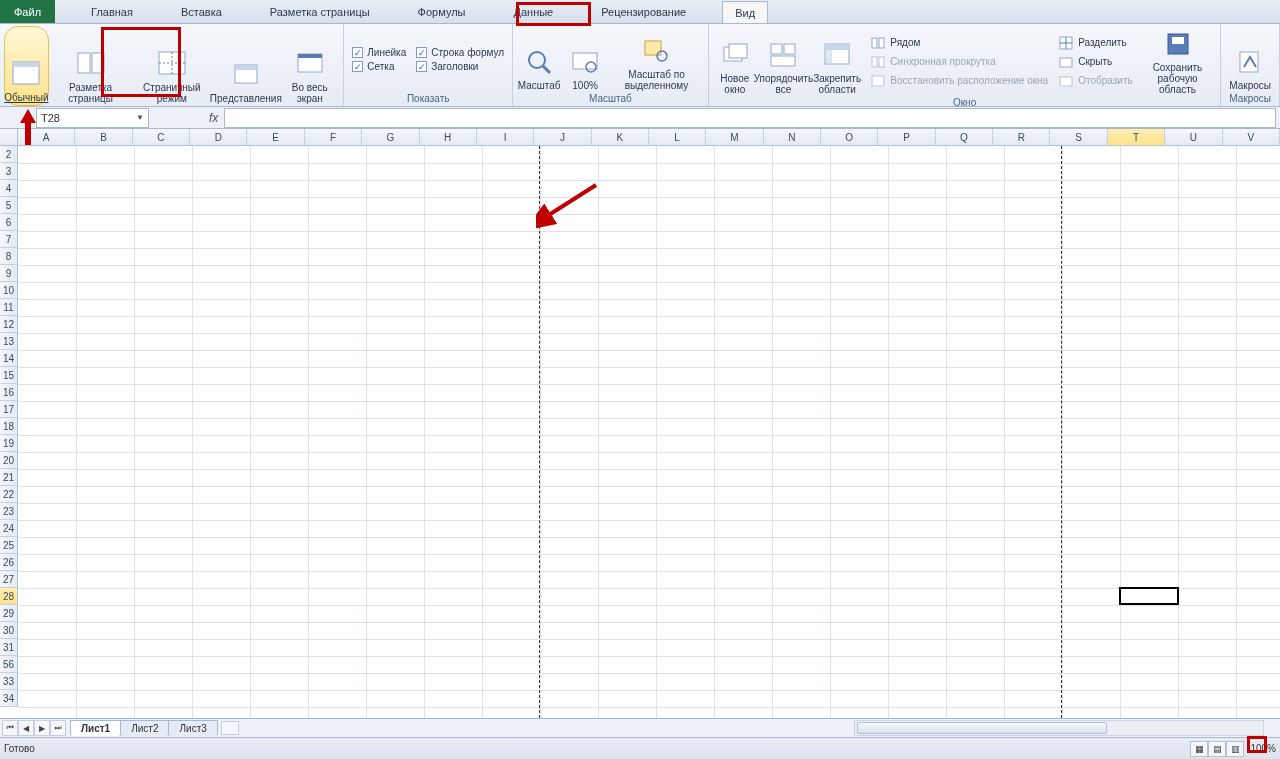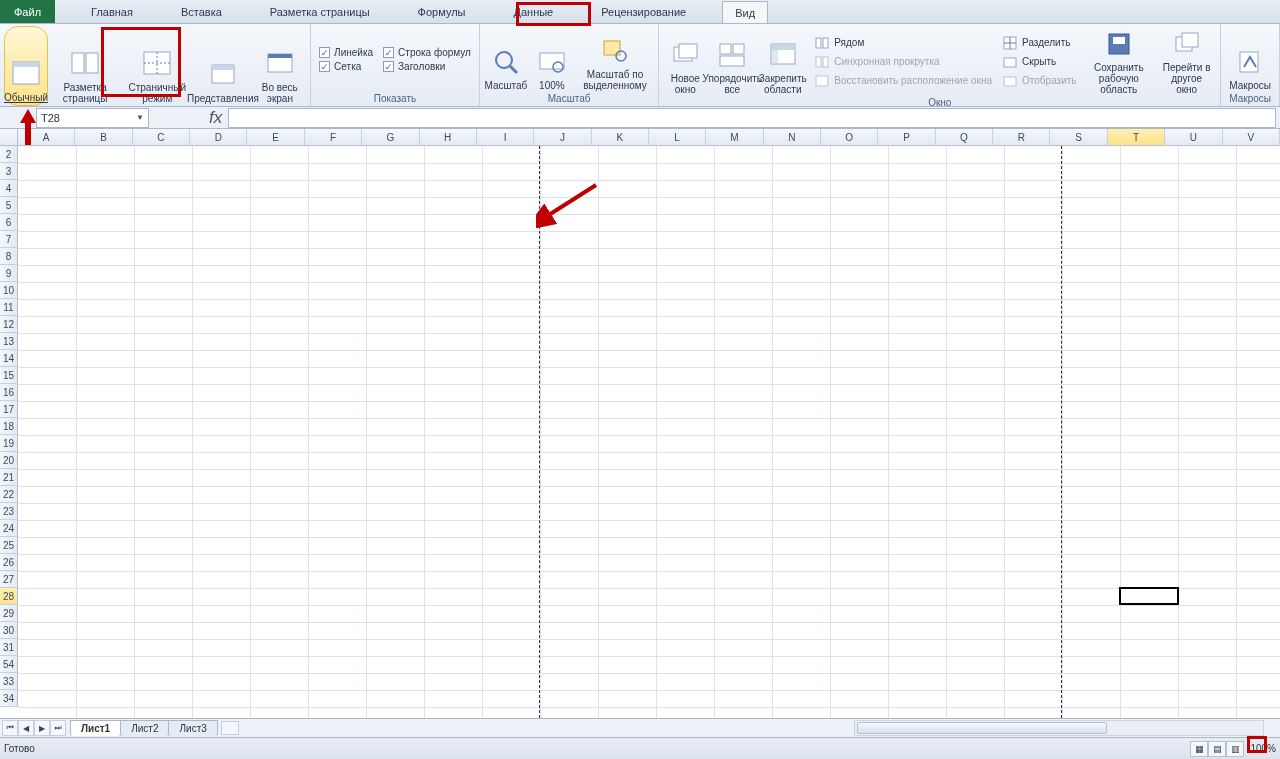--- a/index.html
+++ b/index.html
@@ -34,21 +34,21 @@
 .hl-viewbtn { left: 1247px; top: 736px; width: 20px; height: 17px; z-index: 200; }
 
 
 .arrow-svg { position: absolute; left: 536px; top: 180px; z-index: 50; pointer-events: none; }
 .arrow-up-svg { position: absolute; left: 16px; top: 107px; z-index: 50; pointer-events: none; }
 
 
 .fbar { height: 22px; border-bottom: 1px solid #a9b8cd; background: #edf1f7; display: flex; align-items: center; font-size: 11px; }
 .namebox { width: 113px; height: 20px; margin-left: 36px; border: 1px solid #a9b8cd; background: #fff; padding: 0 4px; display: flex; align-items: center; justify-content: space-between; }
 .namebox .dd { font-size: 8px; color: #555; }
-.fx { margin-left: 60px; font-style: italic; color: #555; font-size: 17px; }
+.fx { margin-left: 60px; font-style: italic; color: #555; font-size: 12px; }
 .formula-input { flex: 1; height: 20px; border: 1px solid #a9b8cd; background: #fff; margin-left: 6px; margin-right: 4px; }
 
 
 .grid-wrap { position: relative; height: 589px; overflow: hidden; background: #fff; }
 .colhdrs { position: absolute; left: 18px; top: 0; right: 0; height: 17px; display: flex; background: linear-gradient(#f4f7fb, #e4eaf2); border-bottom: 1px solid #b5c2d4; }
 .colhdr { width: 58px; border-right: 1px solid #c6d0de; text-align: center; font-size: 10px; color: #3a4a60; line-height: 17px; cursor: default; }
 .colhdr.sel { background: linear-gradient(#fff0b3, #ffe28a); }
 .selectall { position: absolute; left: 0; top: 0; width: 18px; height: 17px; background: linear-gradient(#f4f7fb, #e4eaf2); border-right: 1px solid #b5c2d4; border-bottom: 1px solid #b5c2d4; }
 .rowhdrs { position: absolute; left: 0; top: 17px; width: 18px; background: linear-gradient(90deg, #f4f7fb, #e4eaf2); border-right: 1px solid #b5c2d4; }
 .rowhdr { height: 17px; border-bottom: 1px solid #c6d0de; text-align: center; font-size: 10px; color: #3a4a60; line-height: 17px; cursor: default; }
@@ -307,29 +307,20 @@
           </div>
       </div>
       <div class="big-btn">
         <div class="ico">
             <svg width="28" height="26">
               <rect x="4" y="3" width="20" height="20" fill="#5a7db8" stroke="#3a5a8c"></rect>
               <rect x="8" y="6" width="12" height="7" fill="#fff"></rect>
             </svg>
           </div>
         <div class="lbl">Сохранить рабочую область</div>
-      </div>
-      <div class="big-btn">
-        <div class="ico">
-            <svg width="28" height="26">
-              <rect x="3" y="6" width="16" height="14" fill="#fff" stroke="#93a8c6"></rect>
-              <rect x="9" y="2" width="16" height="14" fill="#fff" stroke="#93a8c6"></rect>
-            </svg>
-          </div>
-        <div class="lbl">Перейти в другое окно</div>
       </div>
     </div>
     <div class="group-label">Окно</div>
   </div>
 
   <div class="group">
     <div class="group-body">
       <div class="big-btn">
         <div class="ico">
             <svg width="28" height="26">
@@ -403,21 +394,21 @@
       <div class="rowhdr">22</div>
       <div class="rowhdr">23</div>
       <div class="rowhdr">24</div>
       <div class="rowhdr">25</div>
       <div class="rowhdr">26</div>
       <div class="rowhdr">27</div>
       <div class="rowhdr sel">28</div>
       <div class="rowhdr">29</div>
       <div class="rowhdr">30</div>
       <div class="rowhdr">31</div>
-      <div class="rowhdr">54</div>
+      <div class="rowhdr">56</div>
       <div class="rowhdr">33</div>
       <div class="rowhdr">34</div>
     </div>
   <div class="cells" id="cells">
       <div class="gl-v" style="left: 58px;"></div>
       <div class="gl-v" style="left: 116px;"></div>
       <div class="gl-v" style="left: 174px;"></div>
       <div class="gl-v" style="left: 232px;"></div>
       <div class="gl-v" style="left: 290px;"></div>
       <div class="gl-v" style="left: 348px;"></div>

